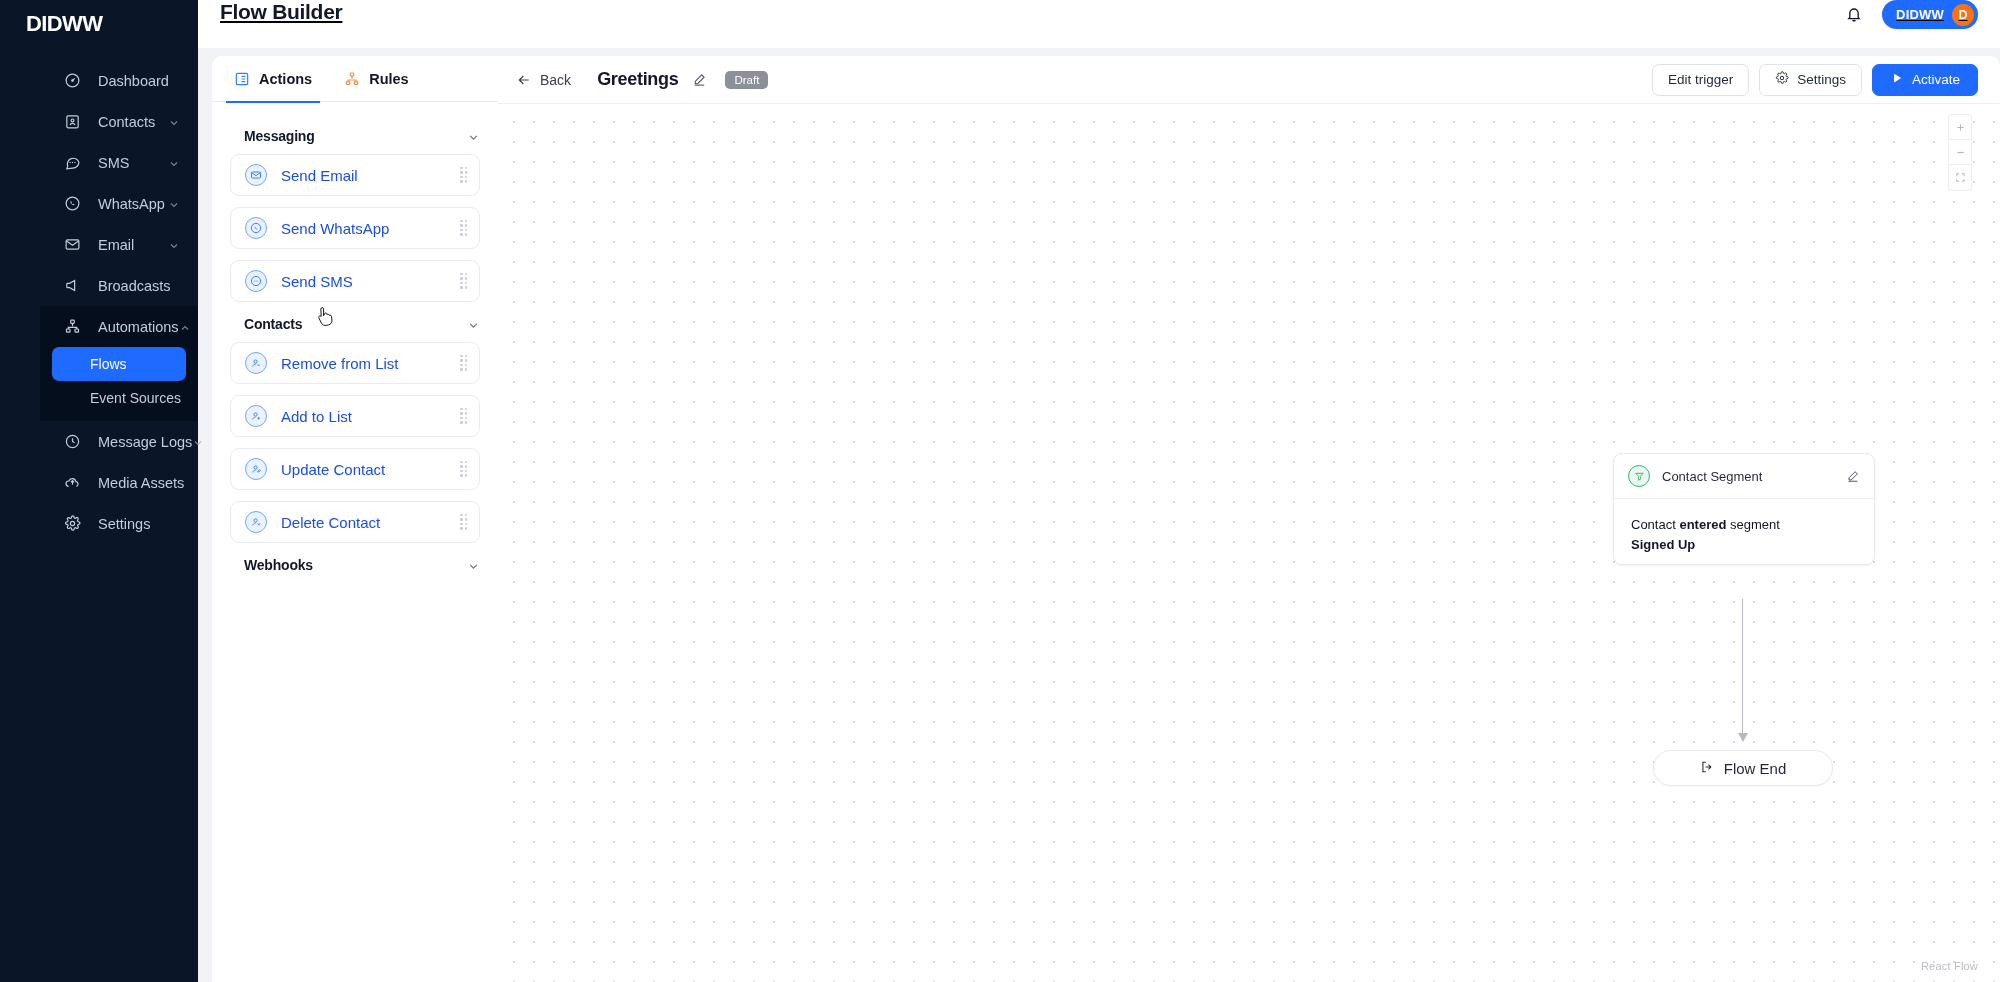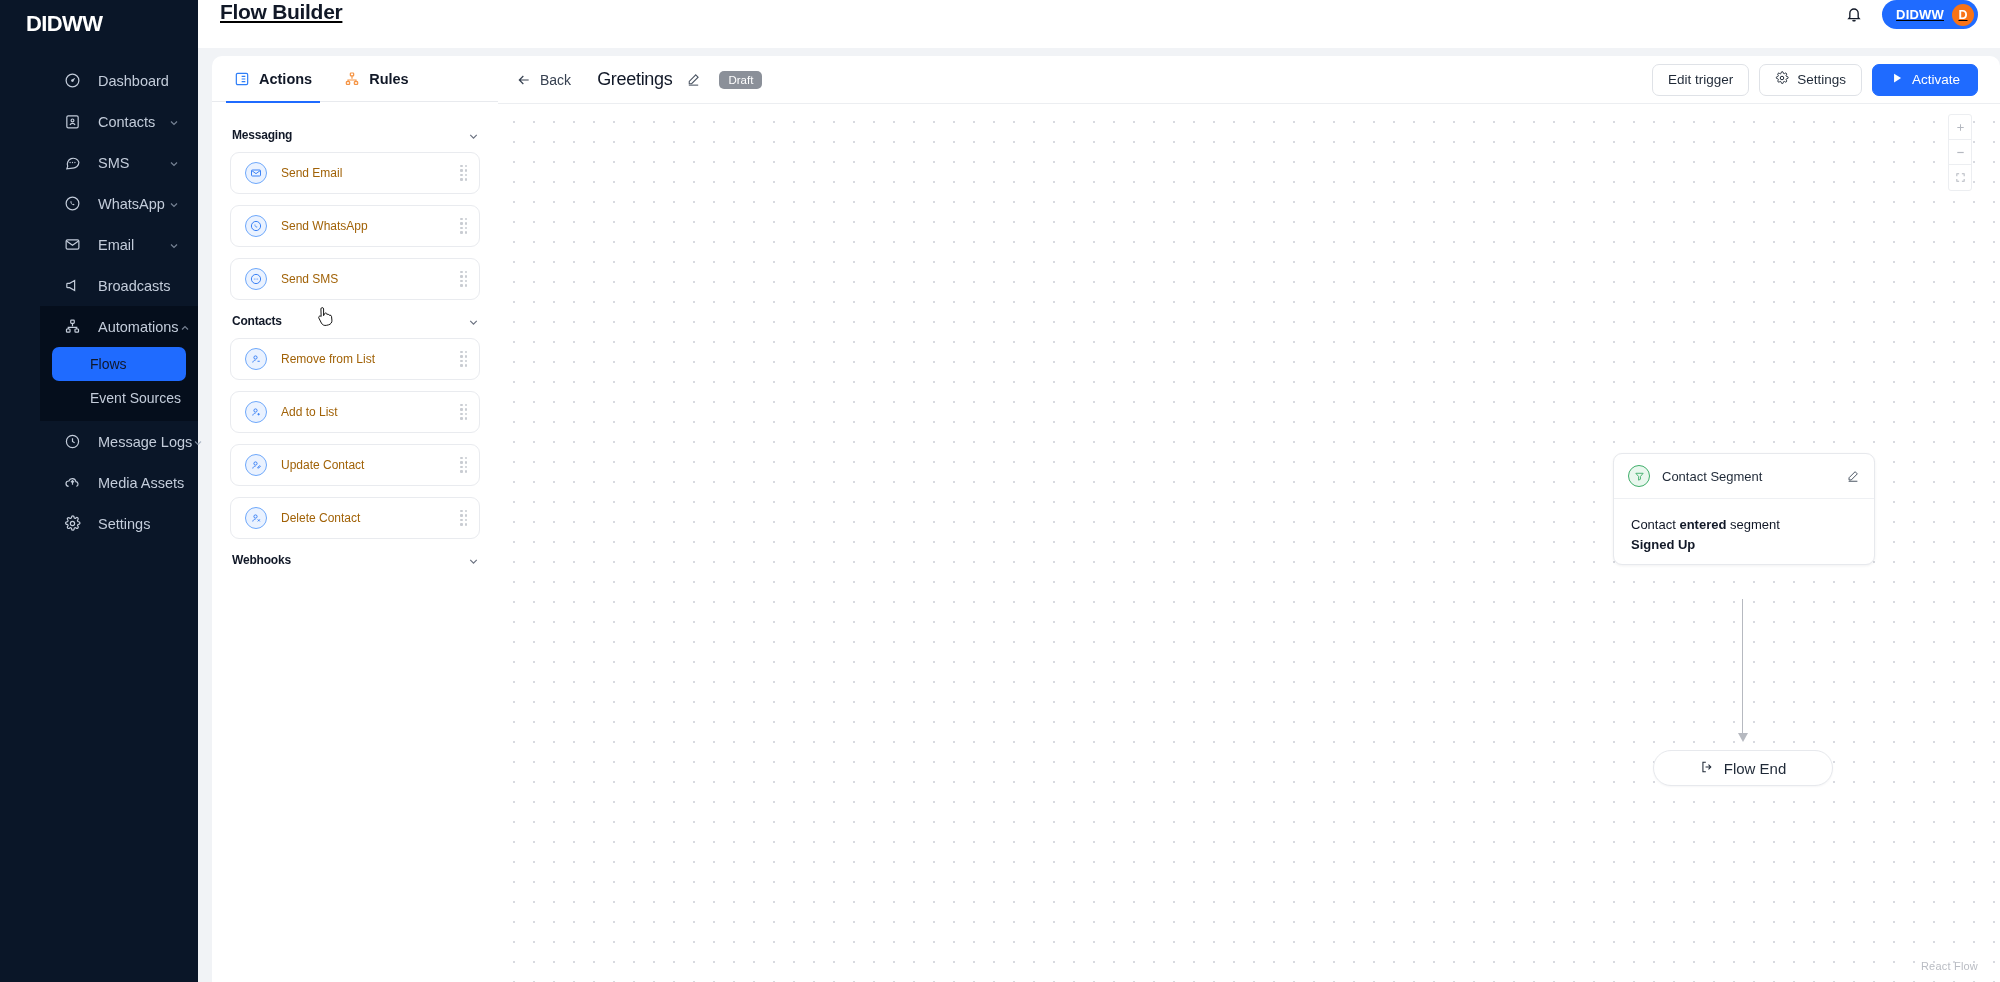--- a/index.html
+++ b/index.html
@@ -38,21 +38,21 @@
   .nav-item .lbl { margin-left: 12px; flex: 1; white-space: nowrap; }
   .nav-item .chev { width: 12px; height: 12px; opacity: .75; }
   .nav-group-open { background: #050e1c; }
   .sub-wrap { background: #050e1c; padding: 0 12px 6px 12px; }
   .sub-item {
     height: 34px; display: flex; align-items: center;
     color: #c3ccda; font-size: 14px; padding-left: 38px;
     border-radius: 7px; cursor: pointer;
   }
   .sub-item.active {
-    background: #1f6bff; color: #0f172a; font-weight: 400; align-items: center;
+    background: #1f6bff; color: #ffffff; font-weight: 400; align-items: center;
   }
 
   
   .main { flex: 1; display: flex; flex-direction: column; background:#f1f3f6; }
   .topbar {
     height: 48px; background: #ffffff;
     display: flex; align-items: flex-start;
     padding: 0 22px 0 22px;
     flex: 0 0 48px;
     text-decoration: underline;
@@ -95,50 +95,50 @@
   .tab.active::after {
     content: ""; position: absolute; left: 8px; right: 8px; bottom: -1px;
     height: 2.5px; background: #1f6bff;
   }
   .tab-ico { width: 16px; height: 16px; }
   .panel-scroll { overflow-y: auto; padding: 12px 18px 20px 18px; flex: 1; min-height:0; }
   .sec-head {
     display: flex; align-items: center; justify-content: space-between;
     margin: 14px 0 10px 2px; cursor: pointer;
   }
-  .sec-title { font-size: 12px; font-weight: 700; color: #111827; letter-spacing: -.2px; }
+  .sec-title { font-size: 14px; font-weight: 700; color: #111827; letter-spacing: -.2px; margin-left: 12px; }
   .sec-chev { width: 13px; height: 13px; color: #6b7280; }
   .card {
     height: 42px; border: 1px solid #e9ebef; border-radius: 9px;
     background: #fff; display: flex; align-items: center;
     padding: 0 10px 0 14px; margin-bottom: 11px; cursor: grab;
   }
   .card-ico {
     width: 22px; height: 22px; border-radius: 50%;
     border: 1.3px solid #6ea8fb; background: #eaf2ff;
     display: flex; align-items: center; justify-content: center;
     flex: 0 0 22px;
   }
   .card-ico svg { width: 12px; height: 12px; }
-  .card-lbl { margin-left: 14px; font-size: 12px; color: #a16207; flex: 1; }
+  .card-lbl { margin-left: 14px; font-size: 15px; color: #1d4ed8; flex: 1; }
   .grip { width: 10px; height: 16px; display: grid;
           grid-template-columns: 3px 3px; grid-template-rows: repeat(4, 3px);
           gap: 1.5px; align-content: center; justify-content: center; cursor: grab; }
   .grip i { width: 2.5px; height: 2.5px; background: #c9ccd2; border-radius: 1px; display:block; }
 
   
   .canvas-wrap { flex: 1; display: flex; flex-direction: column; min-width:0; }
   .canvas-topbar {
     height: 48px; background: #ffffff; display: flex; align-items: center;
     padding: 0 22px 0 18px; border-bottom: 1px solid #eceef1;
     border-top-right-radius: 10px;
   }
   .back-btn { display: flex; align-items: center; gap: 8px; color: #374151;
               font-size: 14px; cursor: pointer; margin-right: 26px; }
-  .flow-name { font-size: 18px; font-weight: 400; color: #111827; letter-spacing:-.3px; }
+  .flow-name { font-size: 18px; font-weight: 700; color: #111827; letter-spacing:-.3px; }
   .pencil-btn { margin-left: 14px; cursor: pointer; width:15px; height:15px; color:#4b5563; }
   .draft-badge {
     margin-left: 18px; background: #8b9099; color: #fff;
     border-radius: 5px; font-size: 11.5px; padding: 3px 9px; font-weight: 400;
   }
   .canvas-actions { margin-left: auto; display: flex; align-items: center; gap: 10px; }
   .btn {
     height: 32px; border-radius: 7px; font-size: 13.5px;
     display: flex; align-items: center; gap: 8px; padding: 0 15px;
     cursor: pointer; border: 1px solid #dfe2e7; background: #fff; color: #1f2937;

